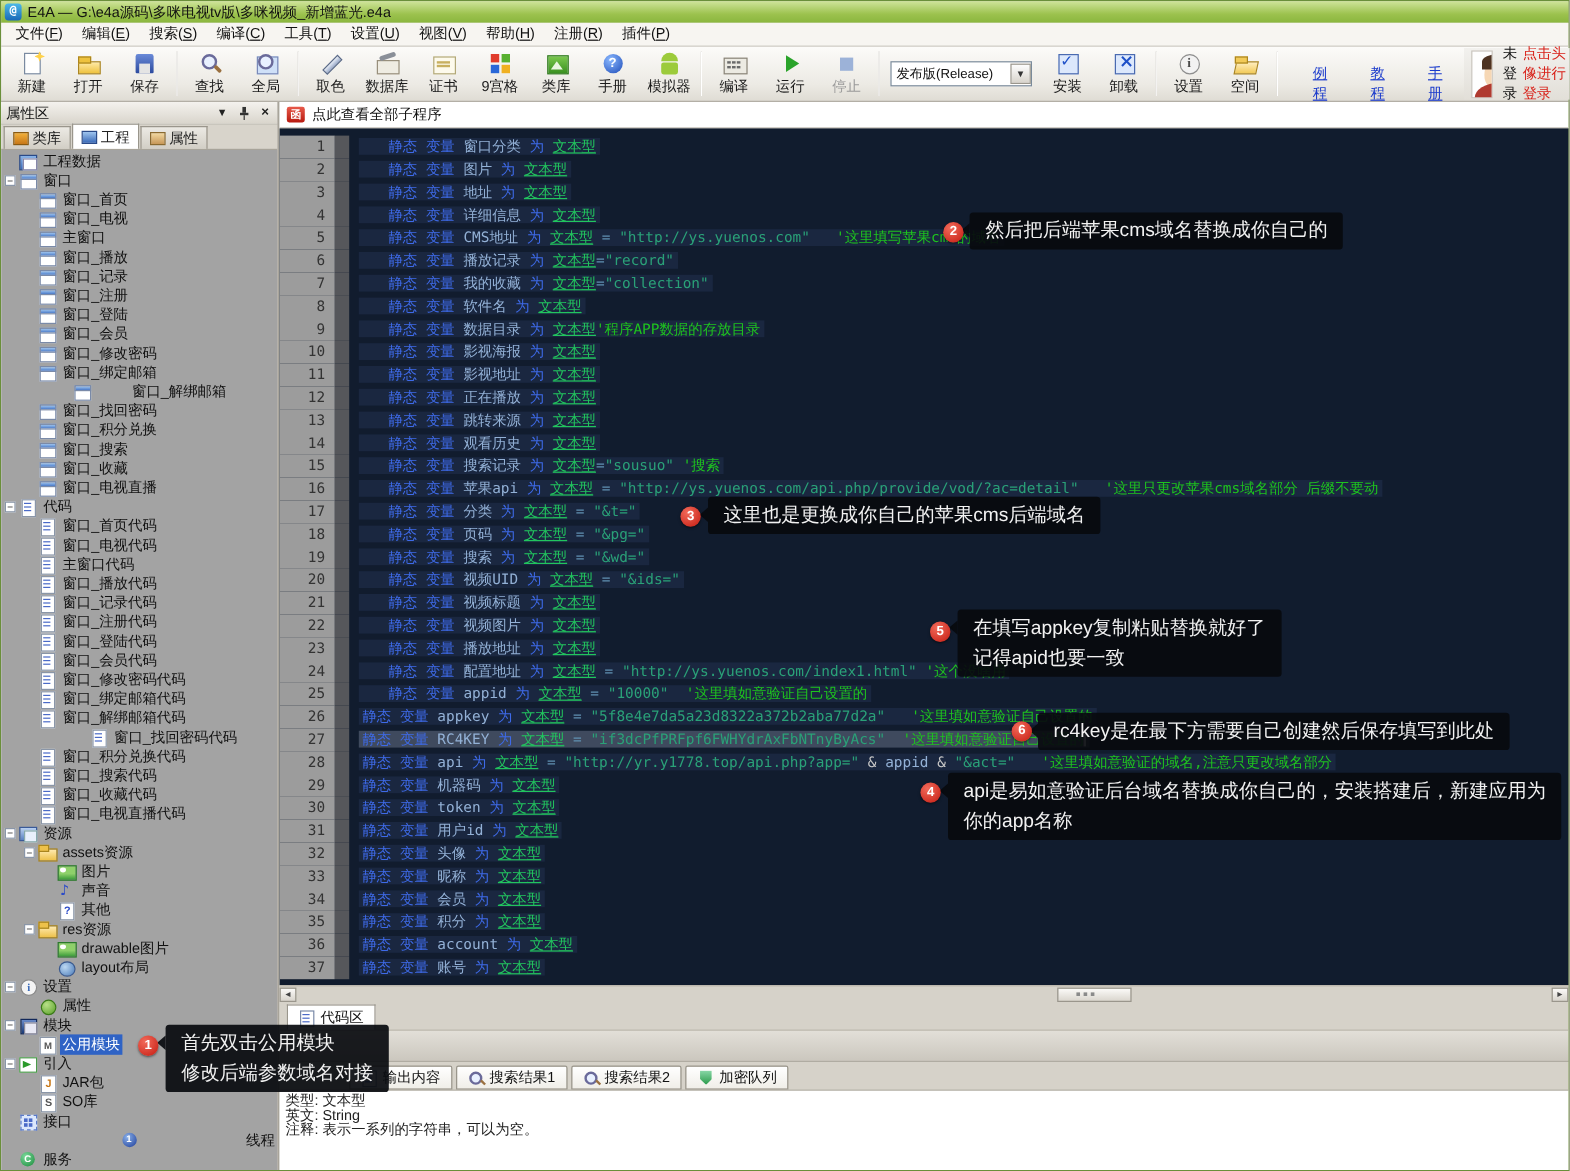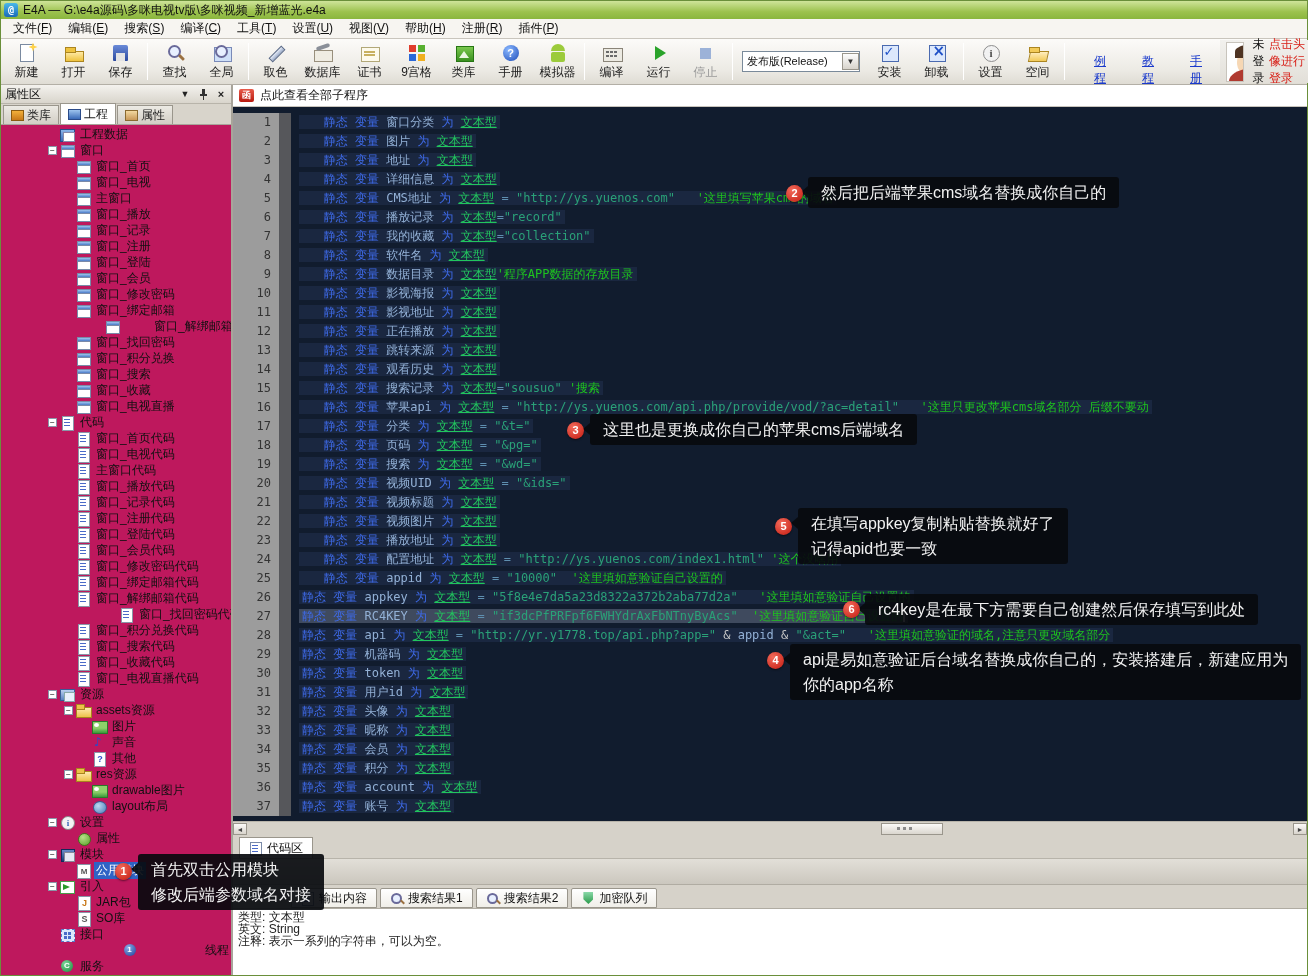--- a/index.html
+++ b/index.html
@@ -79,21 +79,21 @@
   .side-header .hbtns { margin-left:auto; display:flex; gap:6px; align-items:center; }
   .hbtn { width:12px; height:12px; display:flex; align-items:center; justify-content:center; color:#222; font-size:9px; cursor:pointer; }
   .side-tabs { height:21px; background:#d8d4cb; display:flex; align-items:flex-end; padding-left:2px; border-bottom:1px solid #a8a49a; }
   .side-tab { height:19px; display:flex; align-items:center; gap:3px; padding:0 7px; font-size:12px; color:#222; background:linear-gradient(#eceae4,#d2cec5); border:1px solid #9a968c; border-bottom:none; margin-right:1px; cursor:pointer; }
   .side-tab.active { background:#fff; height:21px; position:relative; z-index:2; }
   .stab-ico { width:13px; height:11px; display:inline-block; }
   .stab-lib { background:linear-gradient(#f2b03a,#c87818); border:1px solid #8a5a10; }
   .stab-proj { background:linear-gradient(#9ec4ee,#3a6ab8); border:1px solid #2a4a88; }
   .stab-prop { background:linear-gradient(#f2d8a0,#c89858); border:1px solid #8a6a30; }
 
-  .tree { flex:1; overflow:hidden; background:#be185d; padding-top:1px; position:relative;padding-left:44px; }
+  .tree { flex:1; overflow:hidden; background:#a3a3a3; padding-top:1px; position:relative; }
   .trow { height:16px; display:flex; align-items:center; font-size:12px; color:#111; white-space:nowrap; cursor:default; }
   .trow .exp { width:9px; height:9px; border:1px solid #8a96a8; background:#fff; font:8px/7px "DejaVu Sans Mono",monospace; text-align:center; color:#333; margin-right:3px; flex:none; }
   .trow .spc { width:12px; flex:none; }
   .trow .lbl { padding:0 2px; }
   .trow.sel .lbl { background:#2f63c5; color:#fff; }
   .nico { width:15px; height:13px; margin-right:3px; flex:none; position:relative; }
   .nico::before,.nico::after { content:""; position:absolute; }
   .n-root::before { left:0; top:1px; width:13px; height:11px; background:linear-gradient(#8ab4e8,#3a6ab8); border:1px solid #2a4a88; }
   .n-root::after { left:3px; top:4px; width:10px; height:8px; background:#fff; border:1px solid #88a; }
   .n-window::before,.n-winitem::before { left:1px; top:1px; width:12px; height:11px; background:#fff; border:1px solid #7a8aa8; }

